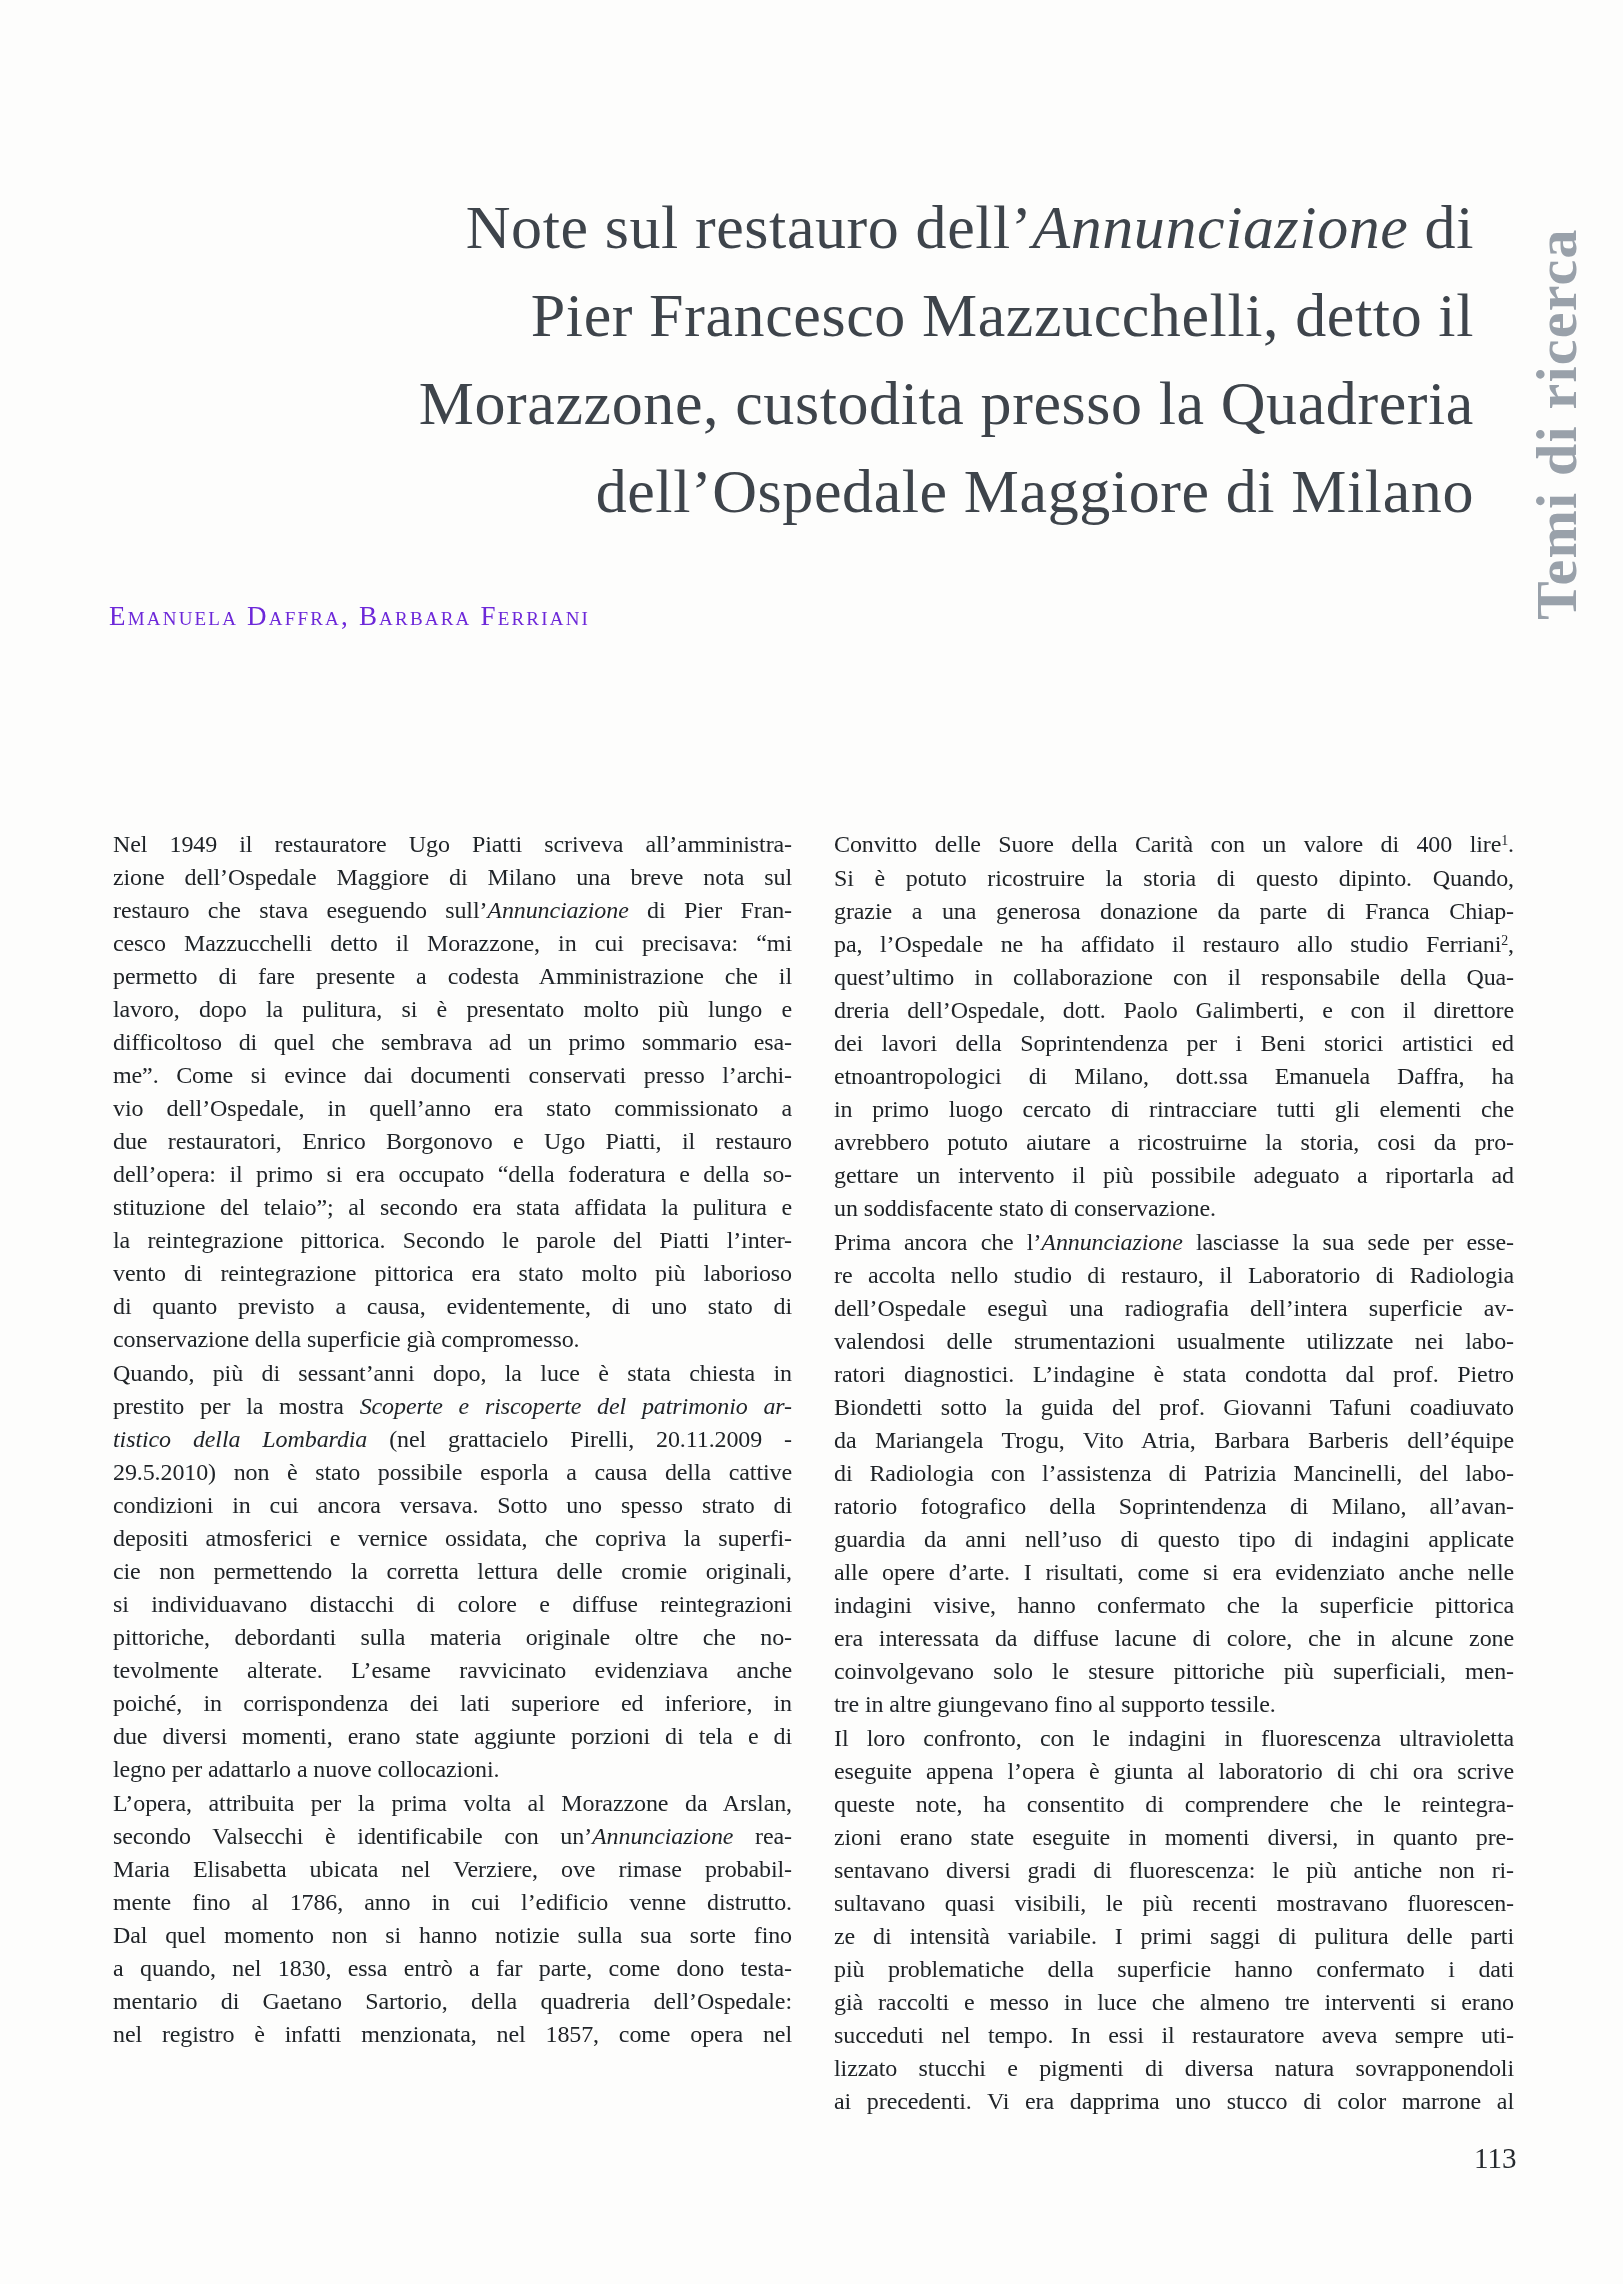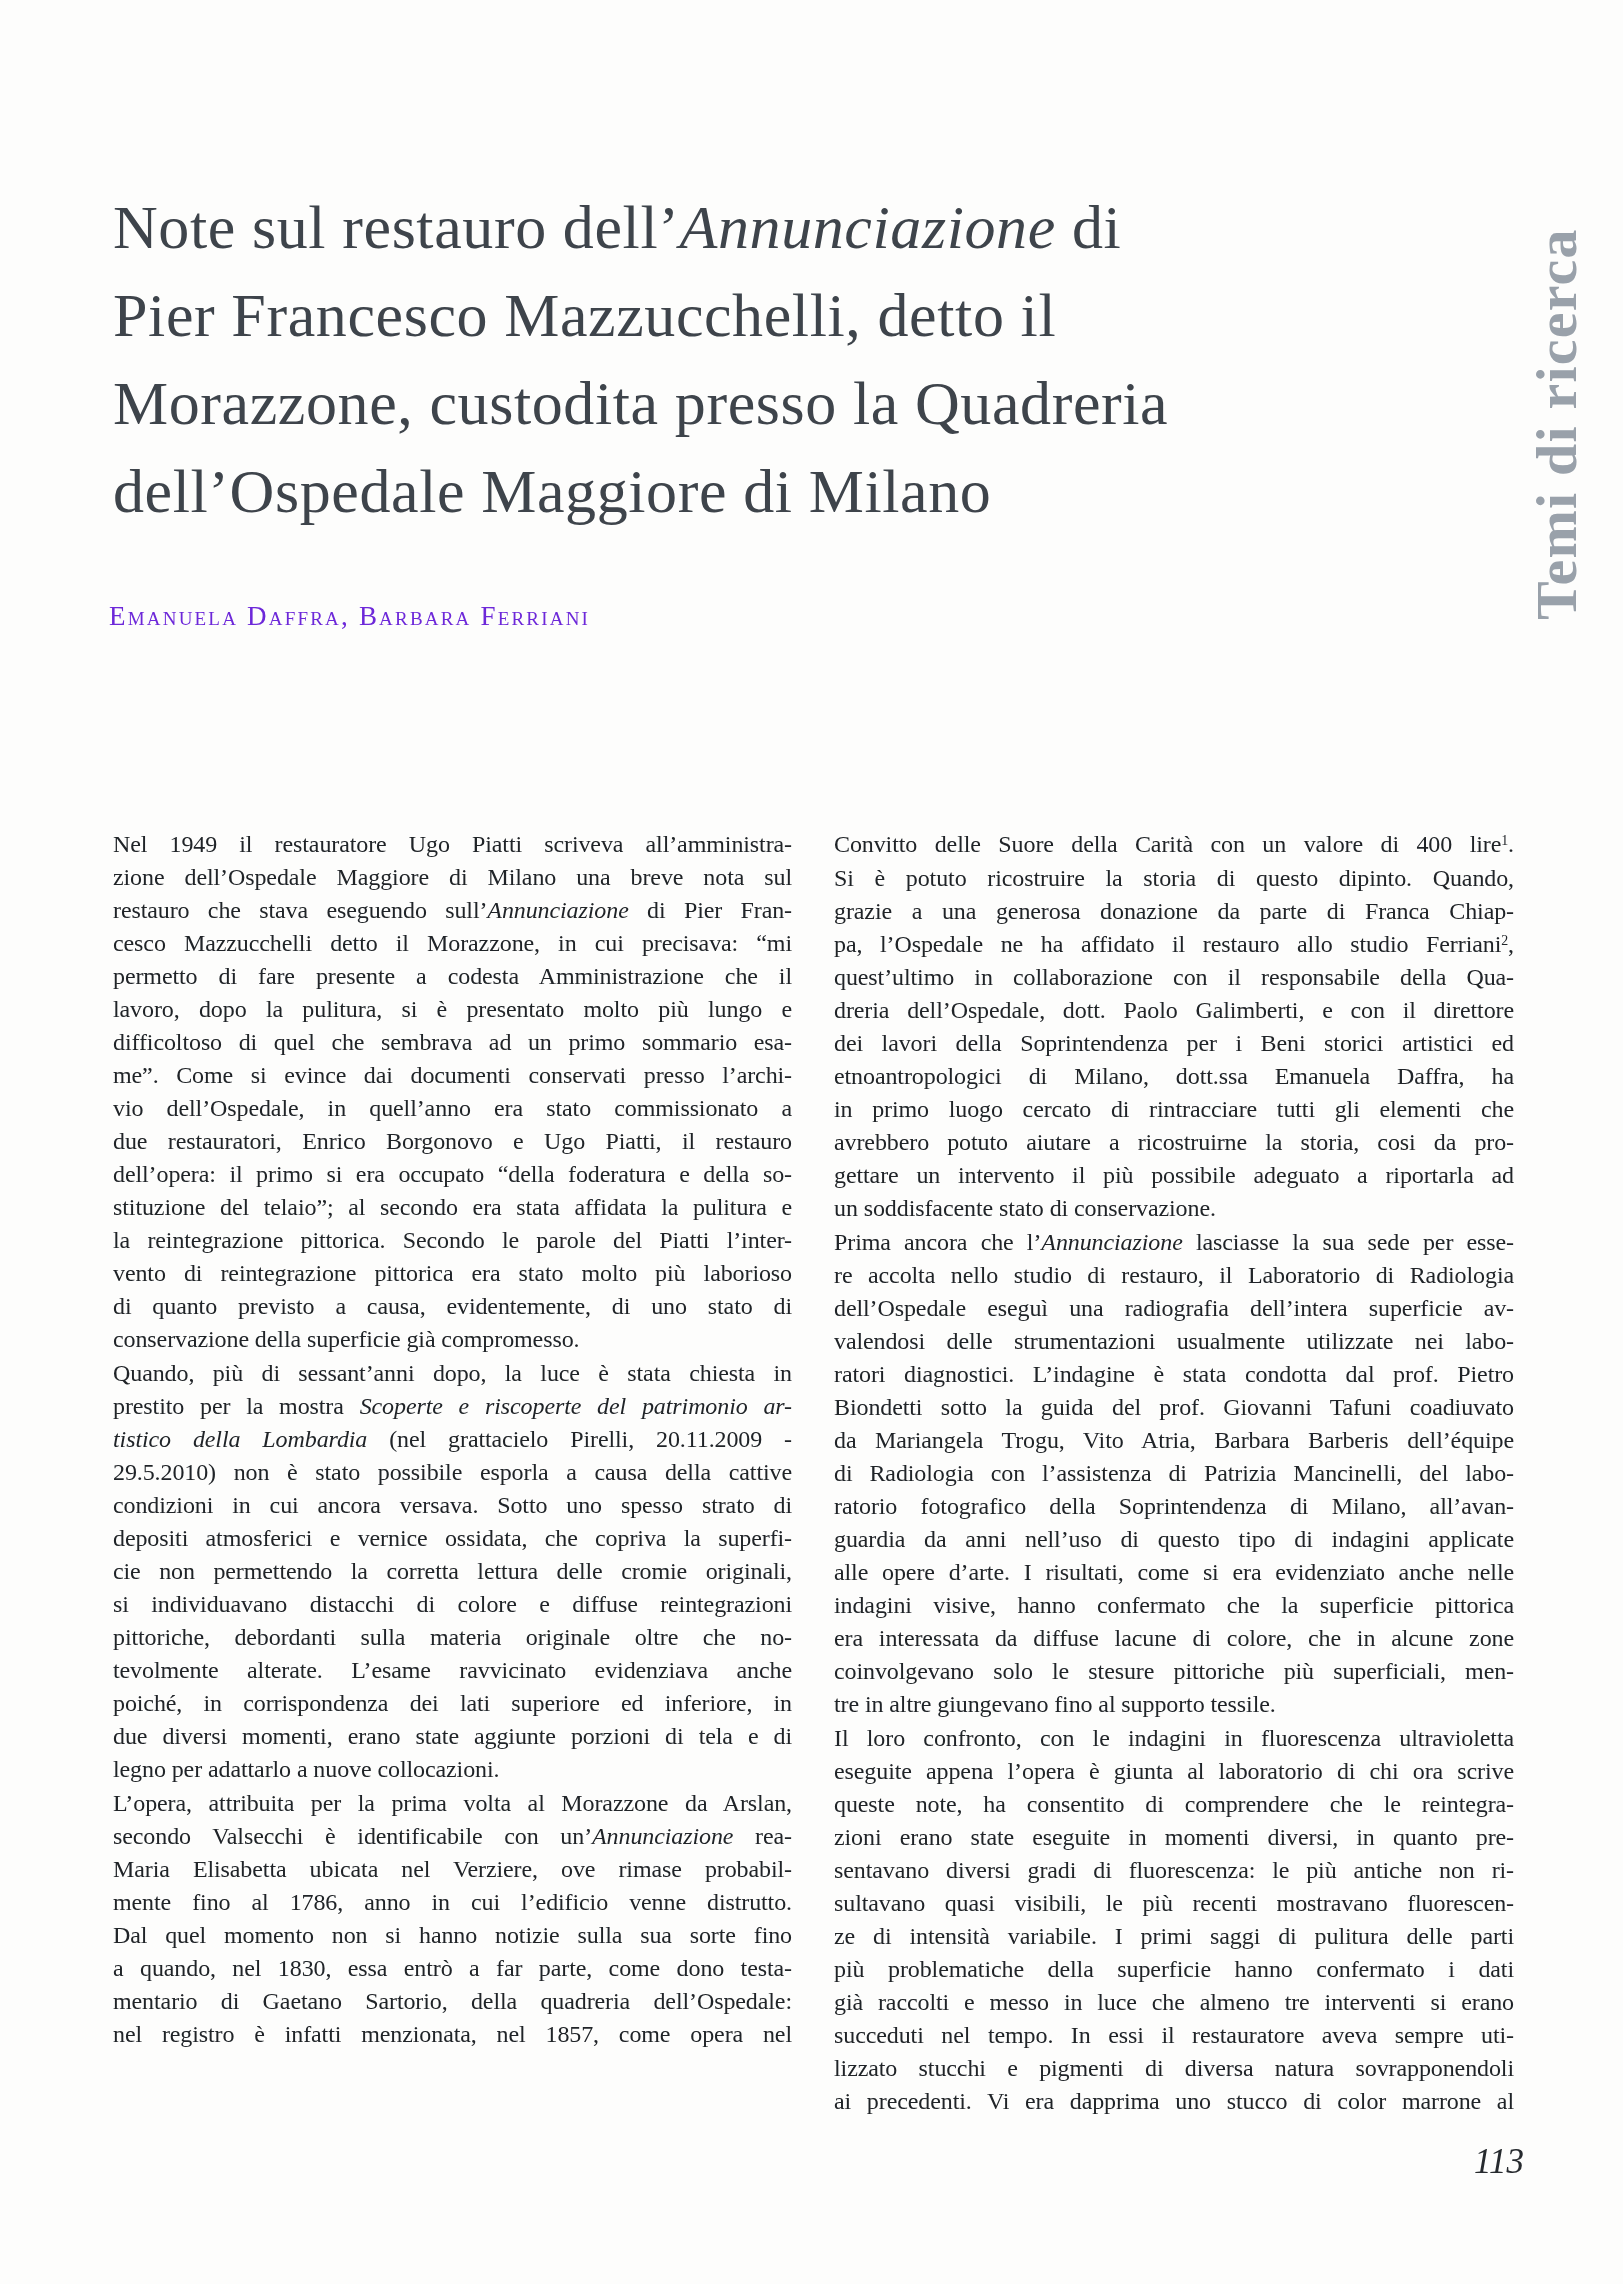--- a/index.html
+++ b/index.html
@@ -17,21 +17,21 @@
     position: absolute;
     left: 113px;
     top: 183px;
     width: 1361px;
     font-size: 62px;
     line-height: 88px;
     font-weight: normal;
     color: #3e444b;
     letter-spacing: 0.6px;
   }
-  .title-line { white-space: nowrap; }
+  .title-line { white-space: nowrap; text-align: right; }
   .it { font-style: italic; }
 
   
   .sidebar-label {
     position: absolute;
     left: 1523px;
     top: 620px;
     transform: rotate(-90deg);
     transform-origin: 0 0;
     font-size: 58px;
@@ -77,23 +77,22 @@
     position: relative;
     top: -0.5em;
     line-height: 0;
   }
 
   
   .page-number {
     position: absolute;
     left: 1474px;
     top: 2142px;
-    font-size: 35px;
+    font-size: 29px;
     color: #262a2e;
-    font-style: italic;
   }
 </style>
 </head>
 <body>
 
 <div class="page">
 
   <div class="sidebar-label">Temi di ricerca</div>
 
   <div class="title">

